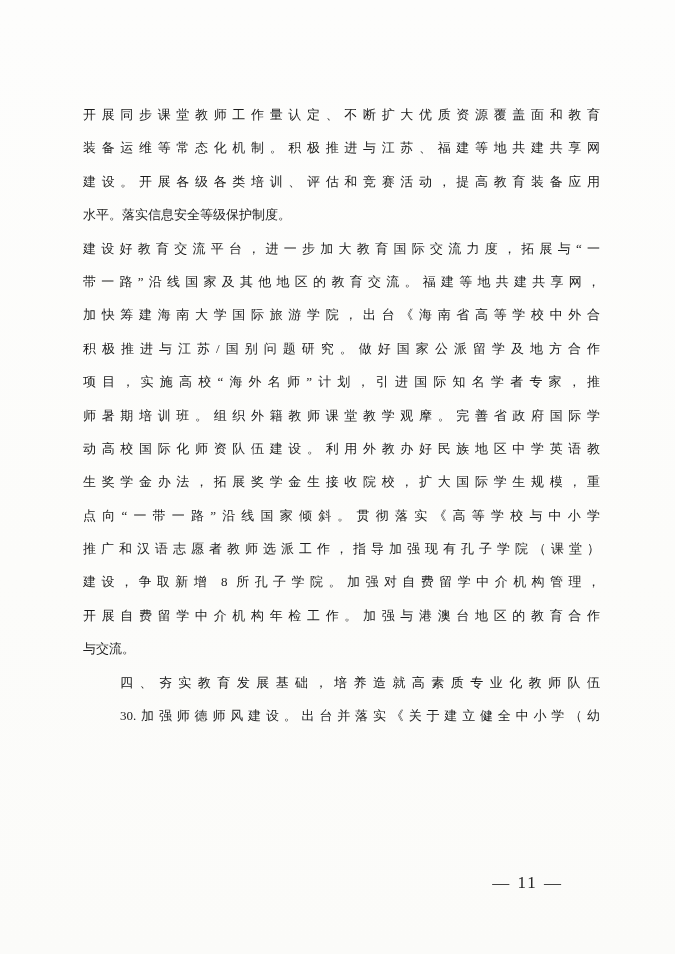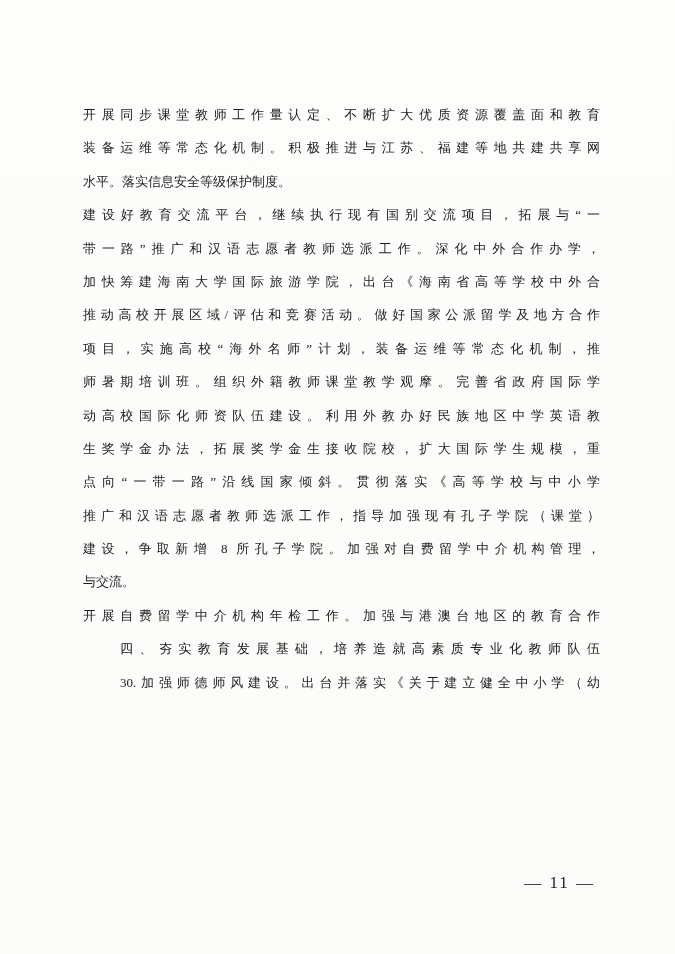--- a/index.html
+++ b/index.html
@@ -23,43 +23,44 @@
     letter-spacing:0;
   }
   .line.just{white-space:normal;text-align-last:justify}
   .line.ind{text-indent:37px}
   .line.hd{
     font-weight:normal;
     font-family:"Liberation Sans","DejaVu Sans",sans-serif;
     color:#151515;
   }
   .page-number{
-    position:absolute;top:866px;right:80px;
+    position:absolute;top:866px;right:112px;
     height:33.4px;line-height:33.4px;
     font-size:17px;letter-spacing:2px;color:#222;
   }
 </style>
 </head>
 <body>
 
 <div class="page">
   <div class="text-block">
       <div class="line just">开展同步课堂教师工作量认定、不断扩大优质资源覆盖面和教育</div>
       <div class="line just">装备运维等常态化机制。积极推进与江苏、福建等地共建共享网</div>
+      <div class="line just">建设。开展各级各类培训、评估和竞赛活动，提高教育装备应用</div>
       <div class="line">水平。落实信息安全等级保护制度。</div>
-      <div class="line just">建设好教育交流平台，继续执行现有国别交流项目，拓展与“一</div>
-      <div class="line just">带一路”推广和汉语志愿者教师选派工作。深化中外合作办学，</div>
+      <div class="line just">建设好教育交流平台，进一步加大教育国际交流力度，拓展与“一</div>
+      <div class="line just">带一路”沿线国家及其他地区的教育交流。福建等地共建共享网，</div>
       <div class="line just">加快筹建海南大学国际旅游学院，出台《海南省高等学校中外合</div>
-      <div class="line just">推动高校开展区域/评估和竞赛活动。做好国家公派留学及地方合作</div>
-      <div class="line just">项目，实施高校“海外名师”计划，装备运维等常态化机制，推</div>
+      <div class="line just">积极推进与江苏/国别问题研究。做好国家公派留学及地方合作</div>
+      <div class="line just">项目，实施高校“海外名师”计划，引进国际知名学者专家，推</div>
       <div class="line just">师暑期培训班。组织外籍教师课堂教学观摩。完善省政府国际学</div>
       <div class="line just">动高校国际化师资队伍建设。利用外教办好民族地区中学英语教</div>
       <div class="line just">生奖学金办法，拓展奖学金生接收院校，扩大国际学生规模，重</div>
       <div class="line just">点向“一带一路”沿线国家倾斜。贯彻落实《高等学校与中小学</div>
       <div class="line just">推广和汉语志愿者教师选派工作，指导加强现有孔子学院（课堂）</div>
       <div class="line just">建设，争取新增 8 所孔子学院。加强对自费留学中介机构管理，</div>
+      <div class="line just">开展自费留学中介机构年检工作。加强与港澳台地区的教育合作</div>
       <div class="line">与交流。</div>
-      <div class="line just">开展自费留学中介机构年检工作。加强与港澳台地区的教育合作</div>
       <div class="line just ind hd">四、夯实教育发展基础，培养造就高素质专业化教师队伍</div>
       <div class="line just ind">30.加强师德师风建设。出台并落实《关于建立健全中小学（幼</div>
     </div>
   <div class="page-number">— 11 —</div>
 </div>
 
 </body></html>

